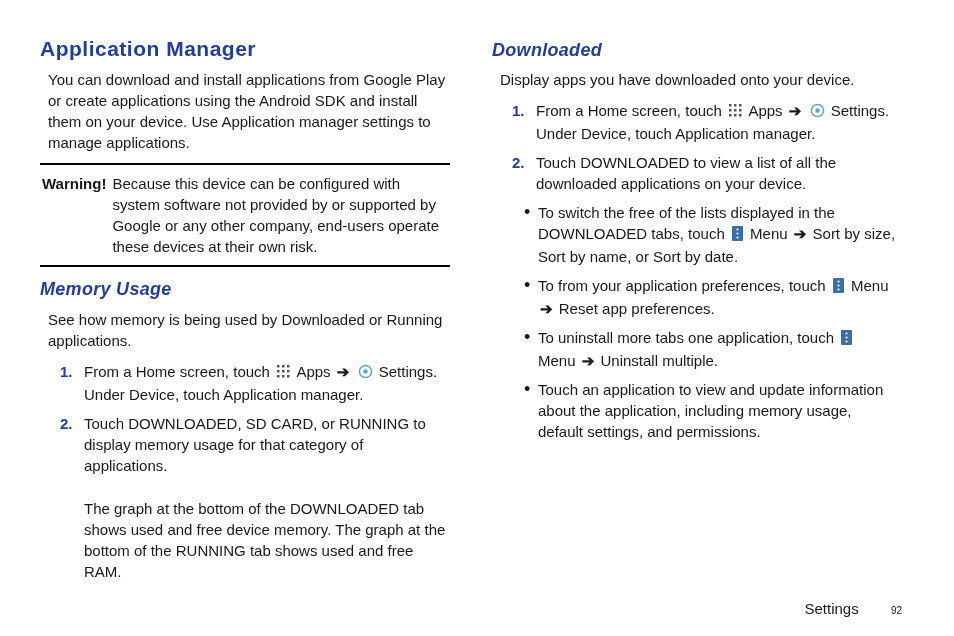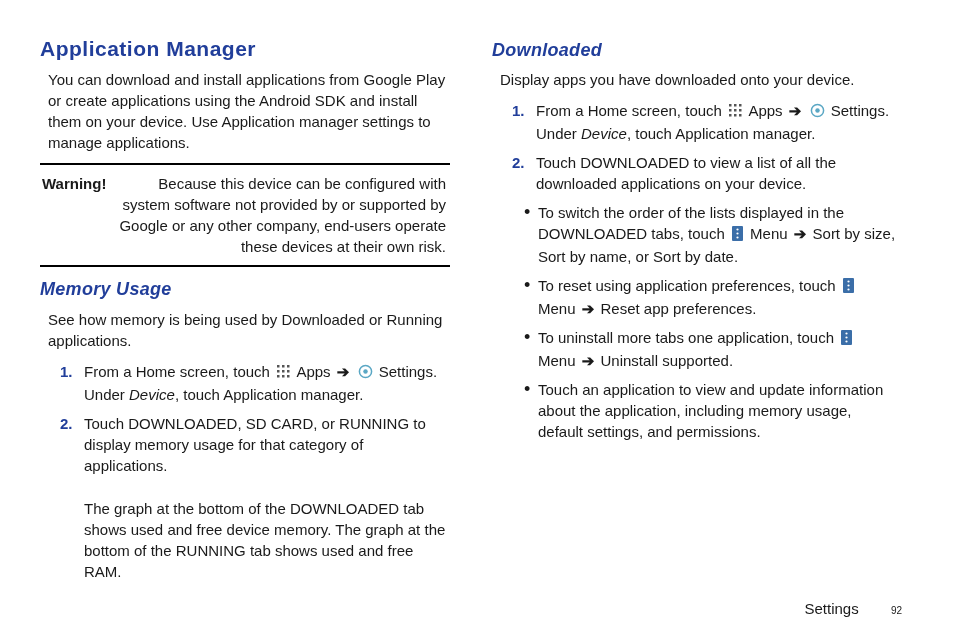--- a/index.html
+++ b/index.html
@@ -57,21 +57,20 @@
     gap: 4px;
   }
   .warning .label {
     font-weight: 700;
     flex: 0 0 auto;
     padding-right: 2px;
     text-align: center;
   }
   .warning .text {
     flex: 1 1 auto;
-    text-align: right;
   }
   ol {
     margin: 0 0 8px 0;
     padding: 0 0 0 44px;
     counter-reset: item;
     list-style: none;
   }
   ol > li {
     counter-increment: item;
     position: relative;
@@ -97,21 +96,21 @@
   }
   ul > li::before {
     content: "•";
     position: absolute;
     left: -14px;
     top: 0;
     font-size: 18px;
     line-height: 1.2;
   }
   .b { font-weight: 400; }
-  .i { font-style: italic; }
+  .i { }
   .arrow { font-weight: 700; padding: 0 2px; }
   .icon {
     display: inline-block;
     vertical-align: -2px;
     margin: 0 2px;
   }
   .footer {
     flex: 0 0 auto;
     text-align: right;
     padding-top: 6px;
@@ -209,35 +208,35 @@
           </span>
           <span class="b">Settings</span><span>. Under </span><span class="i">Device</span><span>, touch </span><span class="b">Application manager</span><span>.</span>
         </li>
         <li>
           <span>Touch </span><span class="b">DOWNLOADED</span><span> to view a list of all the downloaded applications on your device.</span>
         </li>
       </ol>
 
       <ul>
         <li>
-          <span>To switch the order of the lists displayed in the DOWNLOADED tabs, touch </span>
+          <span>To switch the free of the lists displayed in the DOWNLOADED tabs, touch </span>
           <span class="icon">
             <svg width="13" height="15" viewBox="0 0 13 15">
                 <rect x="1" y="0" width="11" height="15" rx="1" fill="#3b6ea8"></rect>
                 <circle cx="6.5" cy="3.5" r="1.1" fill="#fff"></circle>
                 <circle cx="6.5" cy="7.5" r="1.1" fill="#fff"></circle>
                 <circle cx="6.5" cy="11.5" r="1.1" fill="#fff"></circle>
               </svg>
           </span>
           <span class="b">Menu</span>
           <span class="arrow">➔</span>
           <span class="b">Sort by size</span><span>, </span><span class="b">Sort by name</span><span>, or </span><span class="b">Sort by date</span><span>.</span>
         </li>
         <li>
-          <span>To reset using application preferences, touch </span>
+          <span>To from your application preferences, touch </span>
           <span class="icon">
             <svg width="13" height="15" viewBox="0 0 13 15">
                 <rect x="1" y="0" width="11" height="15" rx="1" fill="#3b6ea8"></rect>
                 <circle cx="6.5" cy="3.5" r="1.1" fill="#fff"></circle>
                 <circle cx="6.5" cy="7.5" r="1.1" fill="#fff"></circle>
                 <circle cx="6.5" cy="11.5" r="1.1" fill="#fff"></circle>
               </svg>
           </span>
           <span class="b">Menu</span>
           <span class="arrow">➔</span>
@@ -248,21 +247,21 @@
           <span class="icon">
             <svg width="13" height="15" viewBox="0 0 13 15">
                 <rect x="1" y="0" width="11" height="15" rx="1" fill="#3b6ea8"></rect>
                 <circle cx="6.5" cy="3.5" r="1.1" fill="#fff"></circle>
                 <circle cx="6.5" cy="7.5" r="1.1" fill="#fff"></circle>
                 <circle cx="6.5" cy="11.5" r="1.1" fill="#fff"></circle>
               </svg>
           </span>
           <span class="b">Menu</span>
           <span class="arrow">➔</span>
-          <span class="b">Uninstall supported</span><span>.</span>
+          <span class="b">Uninstall multiple</span><span>.</span>
         </li>
         <li>
           <span>Touch an application to view and update information about the application, including memory usage, default settings, and permissions.</span>
         </li>
       </ul>
     </div>
   </div>
 
   <div class="footer">
     <span class="sect">Settings</span>

